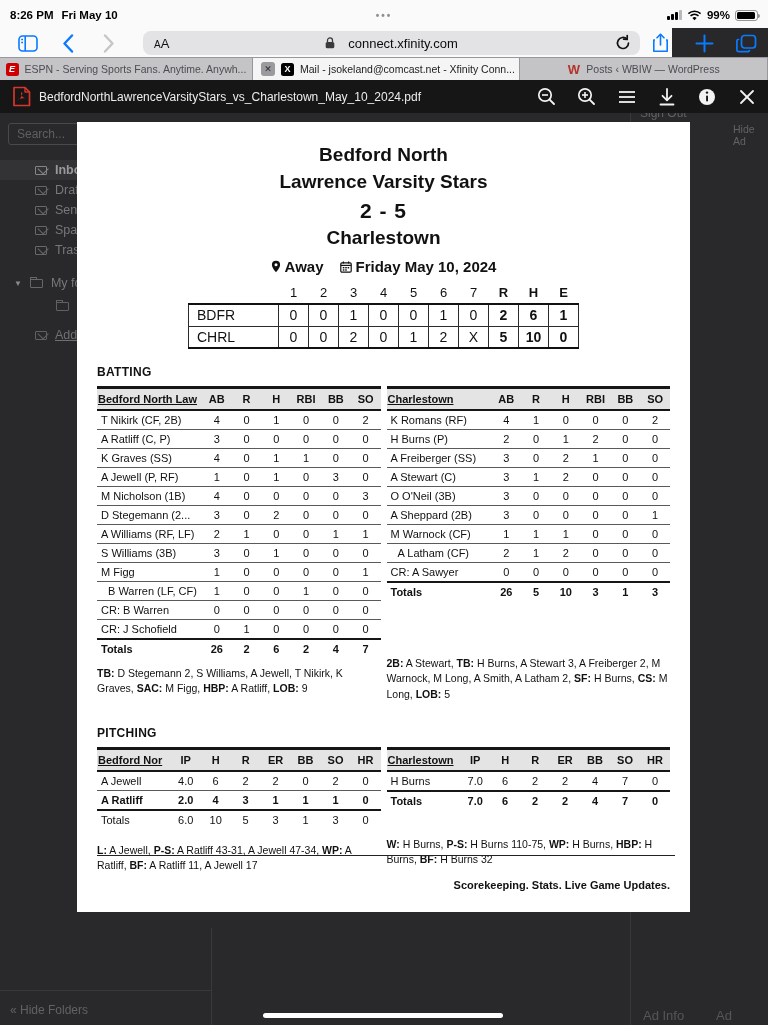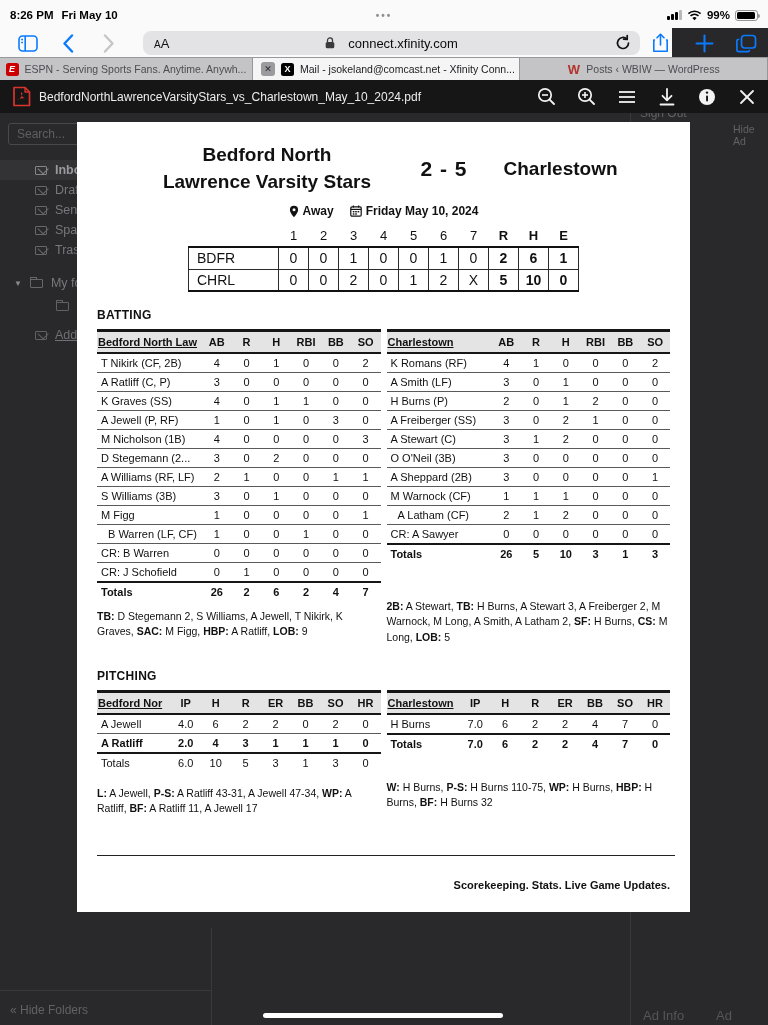--- a/index.html
+++ b/index.html
@@ -74,25 +74,25 @@
   .mf-sub span{text-decoration:underline;color:#6f6f74;}
   .addm{position:absolute;left:35px;top:215px;display:flex;gap:8px;align-items:center;color:#6f6f74;font-size:12.5px;}
   .addm span{text-decoration:underline;}
   .dim-label{position:absolute;color:#626266;font-size:12px;}
   .tiny-label{position:absolute;color:#565659;font-size:13px;}
   .hr-dim{position:absolute;height:1px;background:#39393c;}
   .home-indicator{position:absolute;left:263px;top:900px;width:240px;height:5px;border-radius:3px;background:#fff;}
 
   
   .pdf-page{position:absolute;left:77px;top:9px;width:613px;height:790px;background:#fff;color:#111;overflow:hidden;z-index:10;}
-  .score-head{display:flex;align-items:center;justify-content:center;gap:36px;margin-top:20px;}
+  .score-head{display:flex;align-items:center;justify-content:center;gap:4px;margin-top:20px;flex-direction:column;}
   .team-away{width:235px;text-align:center;font-size:19px;font-weight:700;line-height:1.4;}
   .big-score{font-size:21px;font-weight:700;letter-spacing:1px;}
   .team-home{font-size:19px;font-weight:700;}
-  .meta-row{display:flex;justify-content:center;align-items:flex-end;gap:16px;margin-top:9px;font-size:12px;font-weight:700;}
+  .meta-row{display:flex;justify-content:center;align-items:flex-end;gap:16px;margin-top:9px;font-size:15px;font-weight:700;}
   .meta-item{display:flex;align-items:center;gap:4px;}
 
   table.line{border-collapse:collapse;table-layout:fixed;margin:7px auto 0;font-size:13.5px;color:#111;}
   .line th,.line td{height:22px;text-align:center;padding:0;}
   .line thead th{border:none;font-weight:400;font-size:13px;}
   .line thead th.rhe{font-weight:700;}
   .line tbody th{border:1.5px solid #2b2b2b;text-align:left;padding-left:8px;font-weight:400;font-size:14px;}
   .line tbody td{border:1.5px solid #2b2b2b;font-size:14px;}
   .line tbody tr:first-child th,.line tbody tr:first-child td{border-top:2.5px solid #111;}
   .line tbody tr:last-child th,.line tbody tr:last-child td{border-bottom:2.5px solid #111;}
@@ -585,29 +585,20 @@
                     <tr>
                       <td class="name">K Romans (RF)</td>
                       <td>4</td>
                       <td>1</td>
                       <td>0</td>
                       <td>0</td>
                       <td>0</td>
                       <td>2</td>
                     </tr>
                     <tr>
-                      <td class="name">A Smith (LF)</td>
-                      <td>3</td>
-                      <td>0</td>
-                      <td>1</td>
-                      <td>0</td>
-                      <td>0</td>
-                      <td>0</td>
-                    </tr>
-                    <tr>
                       <td class="name">H Burns (P)</td>
                       <td>2</td>
                       <td>0</td>
                       <td>1</td>
                       <td>2</td>
                       <td>0</td>
                       <td>0</td>
                     </tr>
                     <tr>
                       <td class="name">A Freiberger (SS)</td>

